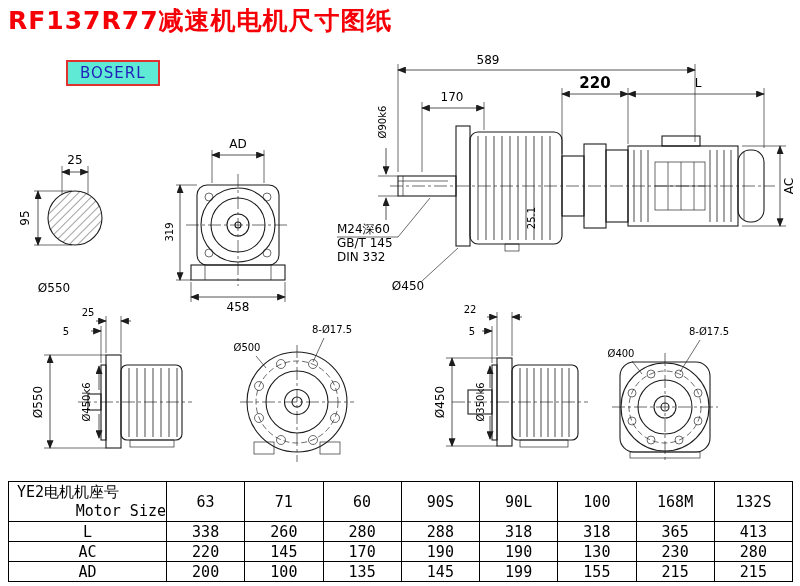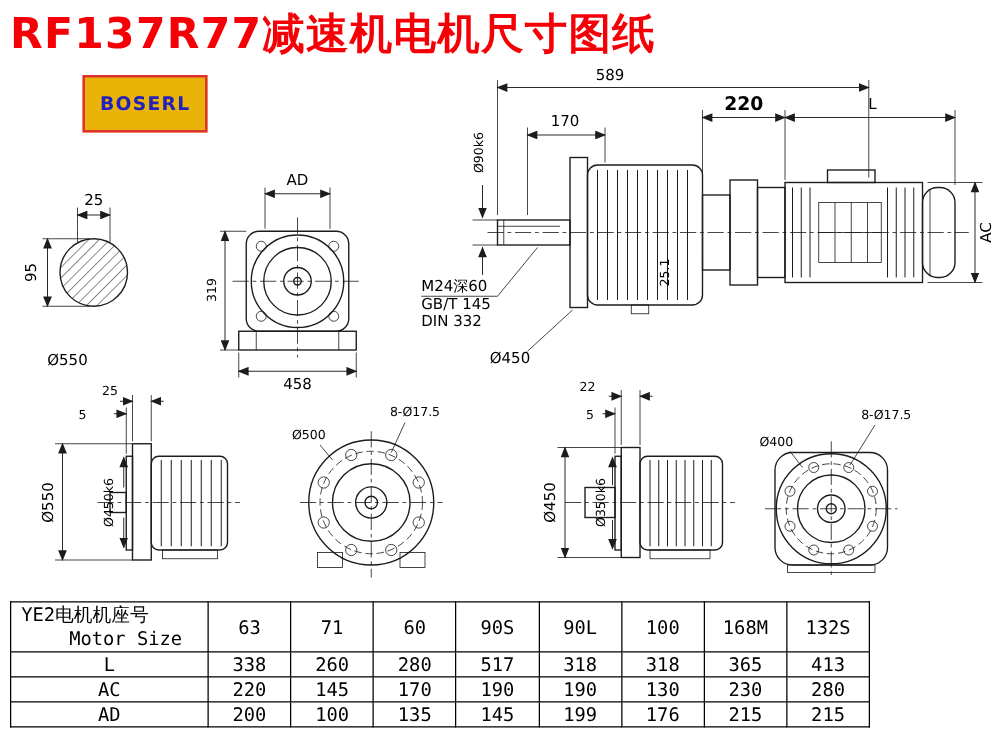--- a/index.html
+++ b/index.html
@@ -1,39 +1,39 @@
 <!DOCTYPE html>
 <html><head>
 <meta charset="utf-8">
 <style>
   *{margin:0;padding:0;box-sizing:border-box}
   html,body{width:800px;height:586px;background:#fff;position:relative;overflow:hidden;
     font-family:"DejaVu Sans","Liberation Sans",sans-serif}
-  .title{position:absolute;left:8px;top:4px;font-size:34px;font-weight:bold;color:#f50006;letter-spacing:1px;white-space:nowrap}
+  .title{position:absolute;left:8px;top:4px;font-size:25px;font-weight:bold;color:#f50006;letter-spacing:1px;white-space:nowrap}
   .logo{position:absolute;left:66px;top:60px;border:2px solid #e03131;color:#2222bb;
-    font-size:15px;font-weight:bold;padding:12px 12px;letter-spacing:1px;background:#eab308}
+    font-size:15px;font-weight:normal;padding:2px 12px;letter-spacing:1px;background:#5eead4}
   svg.drawing{position:absolute;left:0;top:50px}
   .ln{stroke:#1c1c1c;stroke-width:1.1;fill:none}
   .lnt{stroke:#1c1c1c;stroke-width:.65;fill:none}
   .fin{stroke:#1c1c1c;stroke-width:.8;fill:none}
   .cl{stroke:#1c1c1c;stroke-width:.65;fill:none;stroke-dasharray:13 3 3 3}
   .bc{stroke:#1c1c1c;stroke-width:.65;fill:none;stroke-dasharray:6 3}
   .dim{stroke:#1c1c1c;stroke-width:.75;fill:none}
   text{font-family:"DejaVu Sans","Liberation Sans",sans-serif;fill:#000}
   .dt{font-size:12px}
   .dts{font-size:10px}
   .dtb{font-size:15px;font-weight:bold}
   .tablewrap{position:absolute;left:8px;top:481px}
-  table{border-collapse:collapse;table-layout:fixed;width:688px;color:#000;
+  table{border-collapse:collapse;table-layout:fixed;width:785px;color:#000;
     font-family:"DejaVu Sans Mono","Liberation Mono",monospace;font-size:15px}
   th,td{border:1px solid #000;text-align:center;font-weight:normal;padding:0}
   tr.hdr th{height:40px}
   tr.datarow td{height:20px}
   .hl1{text-align:left;padding-left:8px;line-height:19px}
-  .hl2{text-align:center;padding-left:26px;line-height:19px}
+  .hl2{text-align:right;padding-left:26px;line-height:19px}
 </style>
 </head>
 <body>
 
 <div class="title">RF137R77减速机电机尺寸图纸</div>
 <div class="logo">BOSERL</div>
 
 <svg class="drawing" width="800" height="432" viewBox="0 0 800 432">
   <defs>
     <marker id="arr" viewBox="0 0 10 8" markerWidth="9" markerHeight="7" refX="9" refY="4" orient="auto-start-reverse" markerUnits="userSpaceOnUse">
@@ -265,21 +265,21 @@
       <th>90L</th>
       <th>100</th>
       <th>168M</th>
       <th>132S</th>
     </tr>
     <tr class="datarow">
       <td>L</td>
       <td>338</td>
       <td>260</td>
       <td>280</td>
-      <td>517</td>
+      <td>288</td>
       <td>318</td>
       <td>318</td>
       <td>365</td>
       <td>413</td>
     </tr>
     <tr class="datarow">
       <td>AC</td>
       <td>220</td>
       <td>145</td>
       <td>170</td>
@@ -289,19 +289,19 @@
       <td>230</td>
       <td>280</td>
     </tr>
     <tr class="datarow">
       <td>AD</td>
       <td>200</td>
       <td>100</td>
       <td>135</td>
       <td>145</td>
       <td>199</td>
-      <td>176</td>
+      <td>155</td>
       <td>215</td>
       <td>215</td>
     </tr>
   </tbody>
     </table>
 </div>
 
 </body></html>

